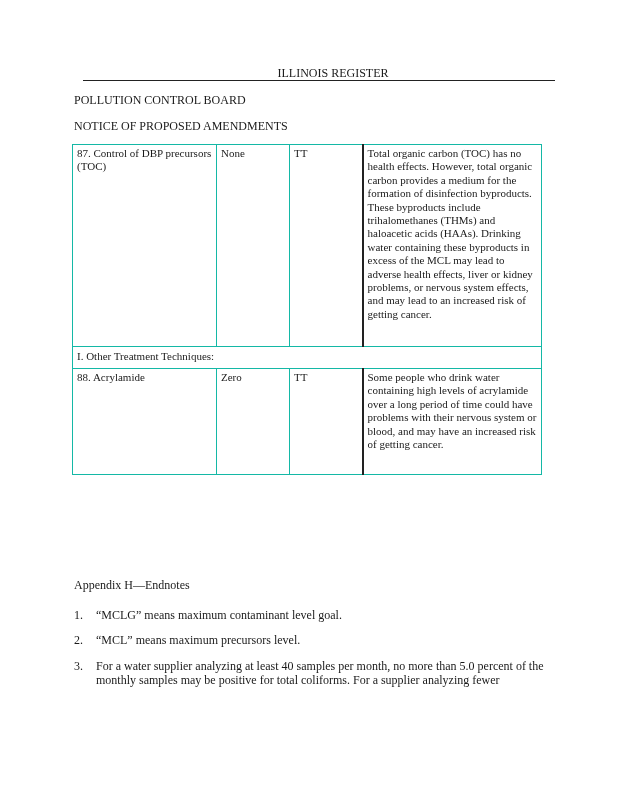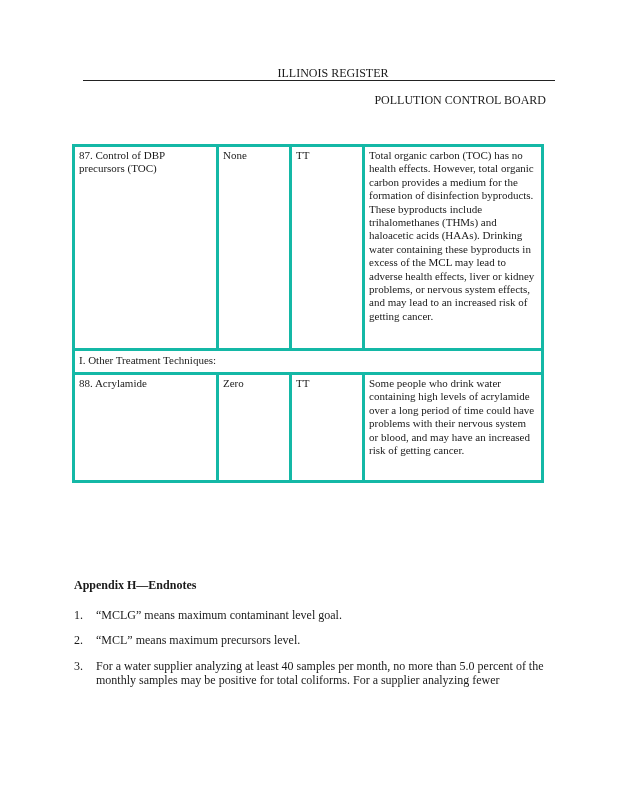--- a/index.html
+++ b/index.html
@@ -11,67 +11,68 @@
     .page { position: absolute; left: 0; top: 0; width: 618px; height: 800px; }
 
     .register-header {
       position: absolute; left: 83px; top: 66px; width: 472px; height: 14px;
       border-bottom: 1.5px solid #222;
       text-align: center; font-size: 12px; line-height: 14px;
     }
     .register-header span { position: relative; left: 14px; }
 
     .title-line {
-      position: absolute; left: 74px; width: 472px; text-align: right;
+      position: absolute; left: 74px; width: 472px; text-align: left;
       font-size: 12px; line-height: 14px;
     }
     .board { top: 93px; }
     .notice { top: 119px; }
 
     table.rules {
       position: absolute; left: 72px; top: 144px; width: 469px;
       border-collapse: collapse; table-layout: fixed;
       font-size: 11px; line-height: 13.4px;
     }
     table.rules td {
-      border: 3px solid #14b8a6; vertical-align: top; padding: 2px 4px 3px 4px;
+      border: 1px solid #14b8a6; vertical-align: top; padding: 2px 4px 3px 4px;
     }
     table.rules col.c1 { width: 144px; }
     table.rules col.c2 { width: 73px; }
     table.rules col.c3 { width: 73px; }
     table.rules col.c4 { width: 179px; }
     td.center { }
     td.desc { padding-left: 6px; border-left: 2px solid #222 !important; }
     tr.row87 td { height: 196px; }
     tr.section td { height: 16px; text-align: left; padding-top: 3px; padding-bottom: 2px; }
     tr.row88 td { height: 100px; }
     tr.row89 td { height: 84px; }
 
     .appendix {
-      position: absolute; left: 74px; top: 578px; font-size: 12px; line-height: 14px; font-weight: bold;
+      position: absolute; left: 74px; top: 578px; font-size: 12px; line-height: 14px;
     }
     .endnote {
       position: absolute; left: 74px; width: 480px; font-size: 12px; line-height: 14px;
       display: flex;
     }
     .endnote .num { width: 22px; flex: none; }
     .endnote .txt { flex: 1; }
     .e1 { top: 608px; }
     .e2 { top: 633px; }
     .e3 { top: 659px; }
   </style>
 </head>
 <body>
 
 <div class="page">
 
   <div class="register-header">
     <span>ILLINOIS REGISTER</span>
   </div>
   <div class="title-line board">POLLUTION CONTROL BOARD</div>
+  <div class="title-line notice">NOTICE OF PROPOSED AMENDMENTS</div>
 
   <table class="rules">
     <colgroup>
       <col class="c1">
         <col class="c2">
         <col class="c3">
         <col class="c4">
     </colgroup>
     <tbody>
       <tr class="row87">

